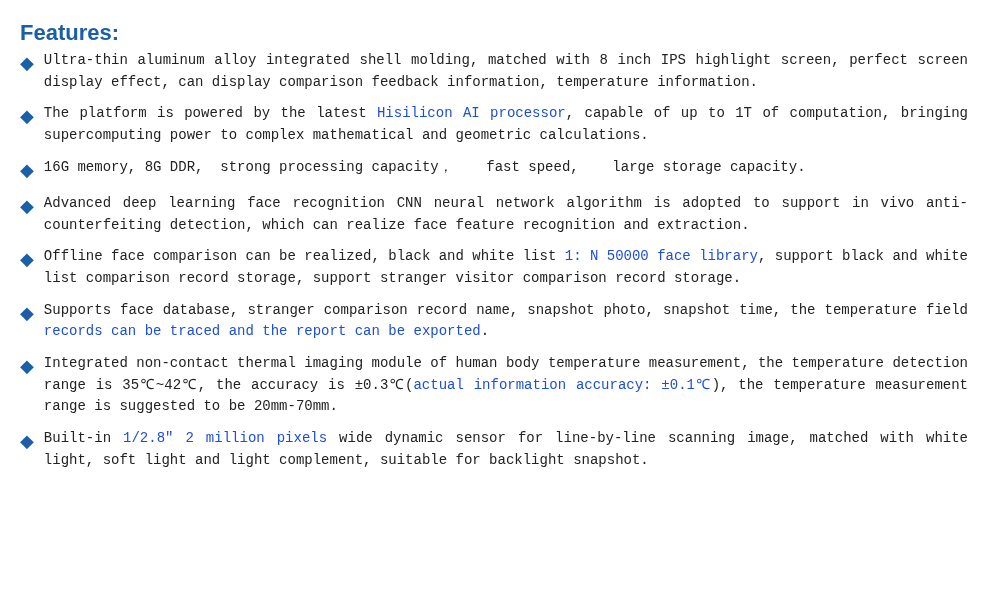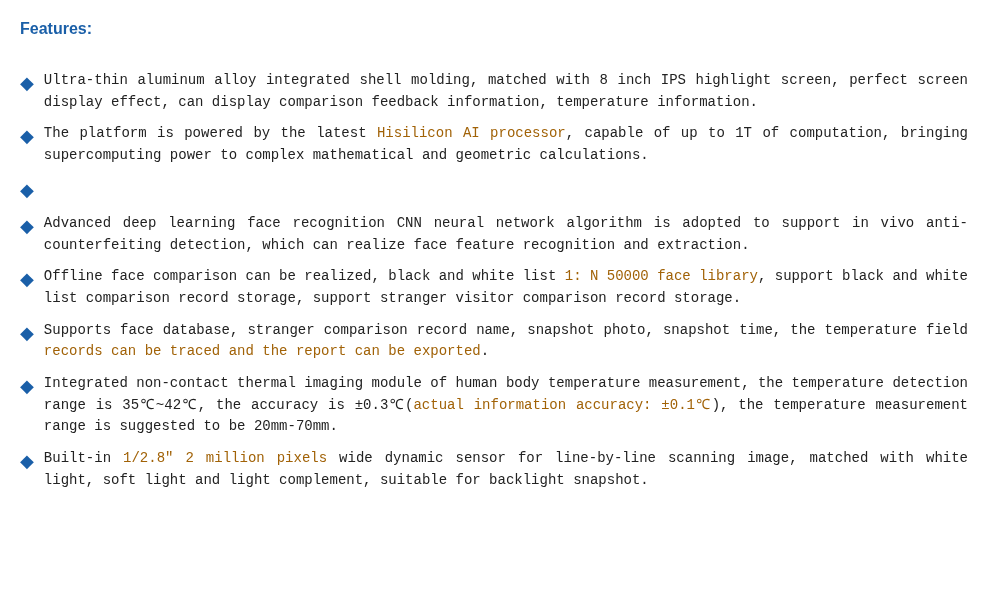--- a/index.html
+++ b/index.html
@@ -12,24 +12,24 @@
       background: #ffffff;
       font-family: Arial, sans-serif;
       font-size: 14px;
       color: #222222;
       width: 998px;
       min-height: 606px;
       padding: 20px 30px 20px 20px;
     }
 
     .features-title {
-      font-size: 16px;
+      font-size: 22px;
       font-weight: bold;
       color: #1a5fa8;
-      margin-bottom: 32px;
+      margin-bottom: 4px;
     }
 
     .feature-list {
       list-style: none;
       padding: 0;
     }
 
     .feature-list li {
       display: flex;
       align-items: flex-start;
@@ -46,21 +46,21 @@
       flex-shrink: 0;
       line-height: 1.4;
     }
 
     .feature-text {
       flex: 1;
       font-family: Liberation Mono, monospace;
     }
 
     .link-blue {
-      color: #a16207;
+      color: #1d4ed8;
       text-decoration: none;
     }
   </style>
 </head>
 <body>
 
 <h1 class="features-title">Features:</h1>
 
 <ul class="feature-list">
 
@@ -73,20 +73,23 @@
 
   <li>
     <span class="bullet">◆</span>
     <span class="feature-text">
       The platform is powered by the latest <a class="link-blue" href="#">Hisilicon AI processor</a>, capable of up to 1T of computation, bringing supercomputing power to complex mathematical and geometric calculations.
     </span>
   </li>
 
   <li>
     <span class="bullet">◆</span>
+    <span class="feature-text">
+      16G memory, 8G DDR,&nbsp; strong processing capacity，&nbsp;&nbsp;&nbsp; fast speed,&nbsp;&nbsp;&nbsp; large storage capacity.
+    </span>
   </li>
 
   <li>
     <span class="bullet">◆</span>
     <span class="feature-text">
       Advanced deep learning face recognition CNN neural network algorithm is adopted to support in vivo anti-counterfeiting detection, which can realize face feature recognition and extraction.
     </span>
   </li>
 
   <li>

